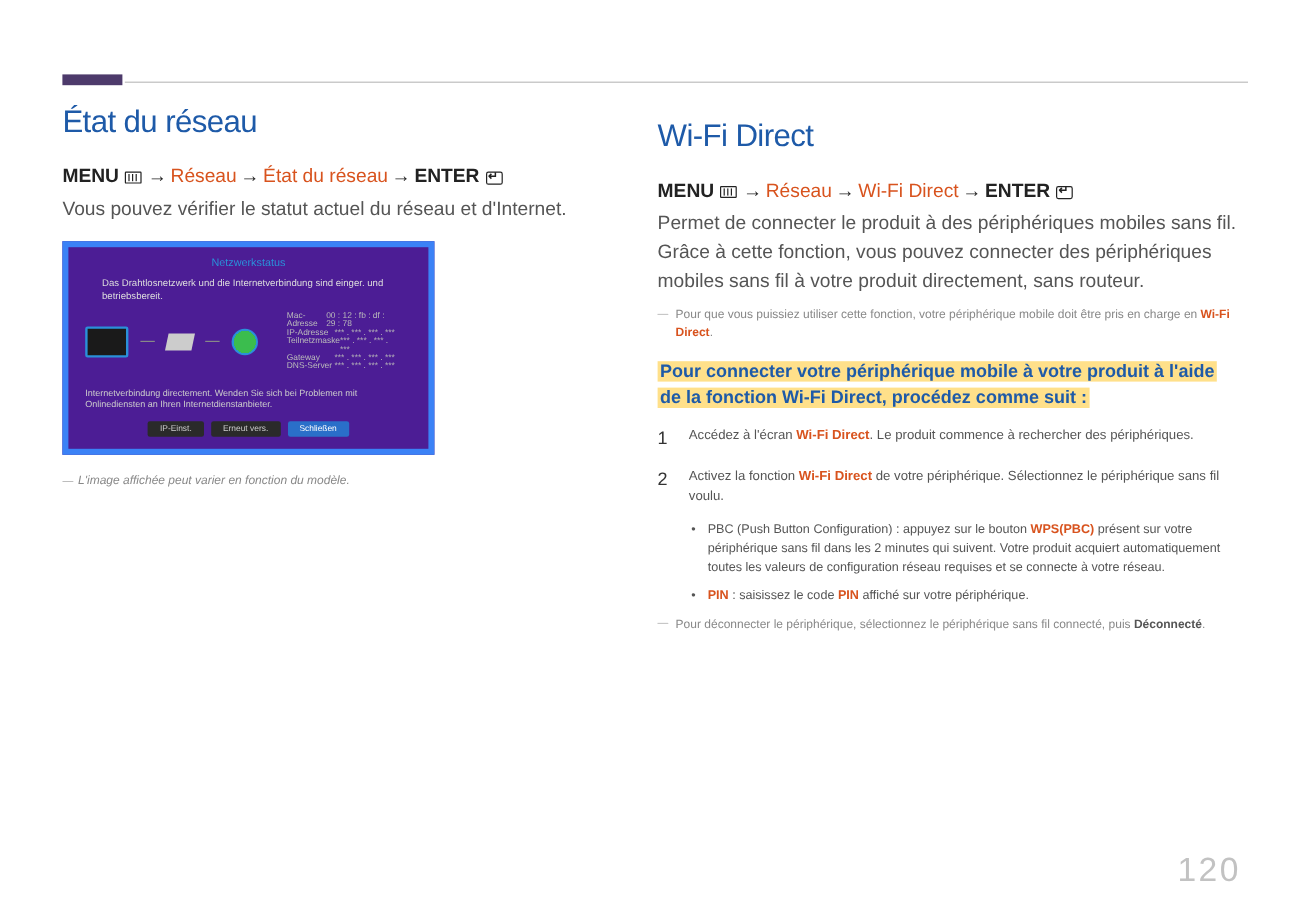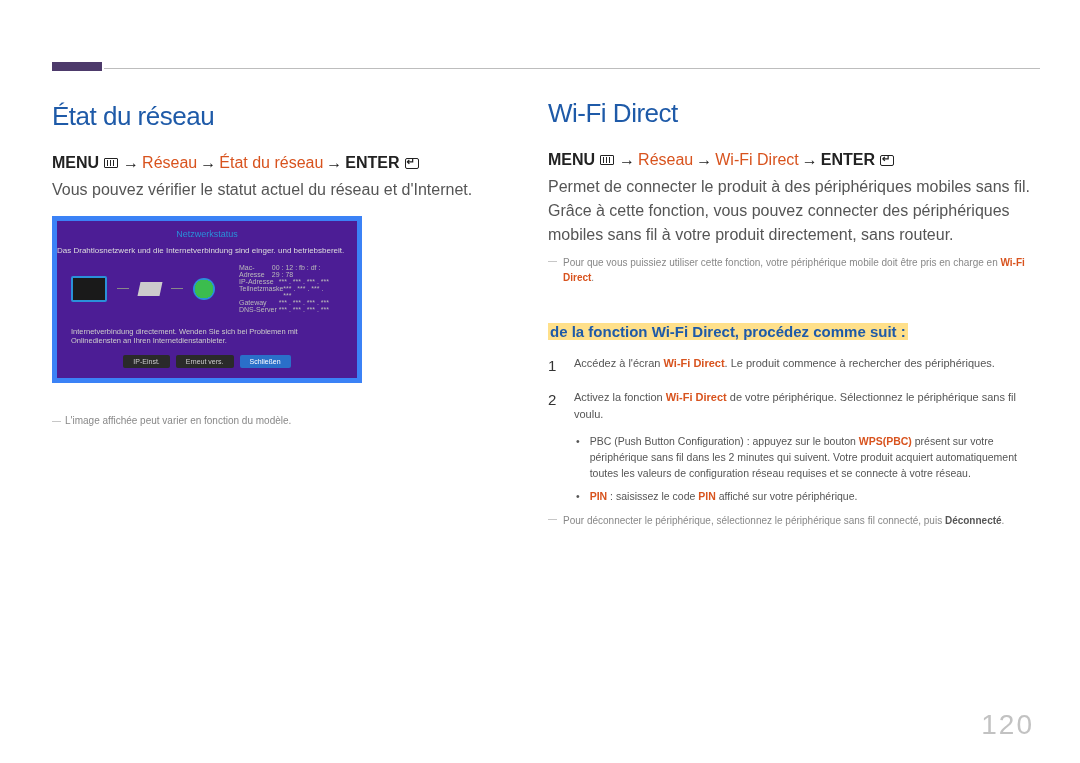--- a/index.html
+++ b/index.html
@@ -23,21 +23,21 @@
   .hr-top {
     position: absolute;
     left: 104px;
     top: 68px;
     right: 40px;
     border-top: 1px solid #bdbdbd;
   }
   .col-left {
     position: absolute;
     left: 52px;
-    top: 101px;
+    top: 86px;
     width: 460px;
   }
   .col-right {
     position: absolute;
     left: 548px;
     top: 98px;
     width: 492px;
   }
   h1.section-title {
     font-size: 26px;
@@ -100,41 +100,42 @@
     font-size: 8px;
     color: #ddd;
   }
   .screenshot-title {
     text-align: center;
     color: #2a90d9;
     font-size: 9px;
     margin-bottom: 6px;
   }
   .screenshot-row {
-    padding: 0 0;
+    padding: 0 28px;
     line-height: 1.4;
   }
   .icon-row {
     display:flex;align-items:center;gap:10px;
     padding: 8px 14px;
   }
   .sq-icon{width:36px;height:26px;border:2px solid #2a90d9;border-radius:2px;background:#1a1a1a;}
   .line{flex:0 0 12px;height:1px;background:#888;}
   .router-icon{width:22px;height:14px;background:#ccc;transform:skewX(-12deg);}
   .globe-icon{width:22px;height:22px;border-radius:50%;background:radial-gradient(circle,#3bbd4e 60%,#2a90d9 60%);}
   .net-table{padding:0 14px;font-size:7px;color:#bbb;}
   .net-table div{display:flex;justify-content:space-between;}
   .msg{padding:6px 14px 10px 14px;font-size:7.5px;color:#ccc;}
   .btn-row{display:flex;justify-content:center;gap:6px;}
   .btn{font-size:7px;padding:3px 10px;background:#2a2a2a;color:#ccc;border-radius:2px;}
   .btn.primary{background:#2a6fc9;color:#fff;}
   .footnote {
     font-size: 10px;
     color: #888;
-    margin-top: 32px;
+    margin-top: 16px;
+    font-style: italic;
   }
   .footnote-dash::before{
     content:"―";
     color:#aaa;
     margin-right:4px;
     font-size:9px;
   }
   .note-bullet{
     display:flex;
     font-size:10px;
@@ -275,21 +276,21 @@
   <div class="desc">Permet de connecter le produit à des périphériques mobiles sans fil. Grâce à cette fonction, vous pouvez connecter des périphériques mobiles sans fil à votre produit directement, sans routeur.</div>
 
   <div class="note-bullet">
     <span class="dash">―</span>
     <span>
       <span>Pour que vous puissiez utiliser cette fonction, votre périphérique mobile doit être pris en charge en </span><span class="hl-orange">Wi-Fi Direct</span><span>.</span>
     </span>
   </div>
 
   <div class="subhead">
-    <br>
+    <span class="hlbg">Pour connecter votre périphérique mobile à votre produit à l'aide</span><br>
     <span class="hlbg">de la fonction Wi-Fi Direct, procédez comme suit :</span>
   </div>
 
   <div class="step">
     <div class="num">1</div>
     <div>
       <span>Accédez à l'écran </span><span class="hl-orange">Wi-Fi Direct</span><span>. Le produit commence à rechercher des périphériques.</span>
     </div>
   </div>
 

